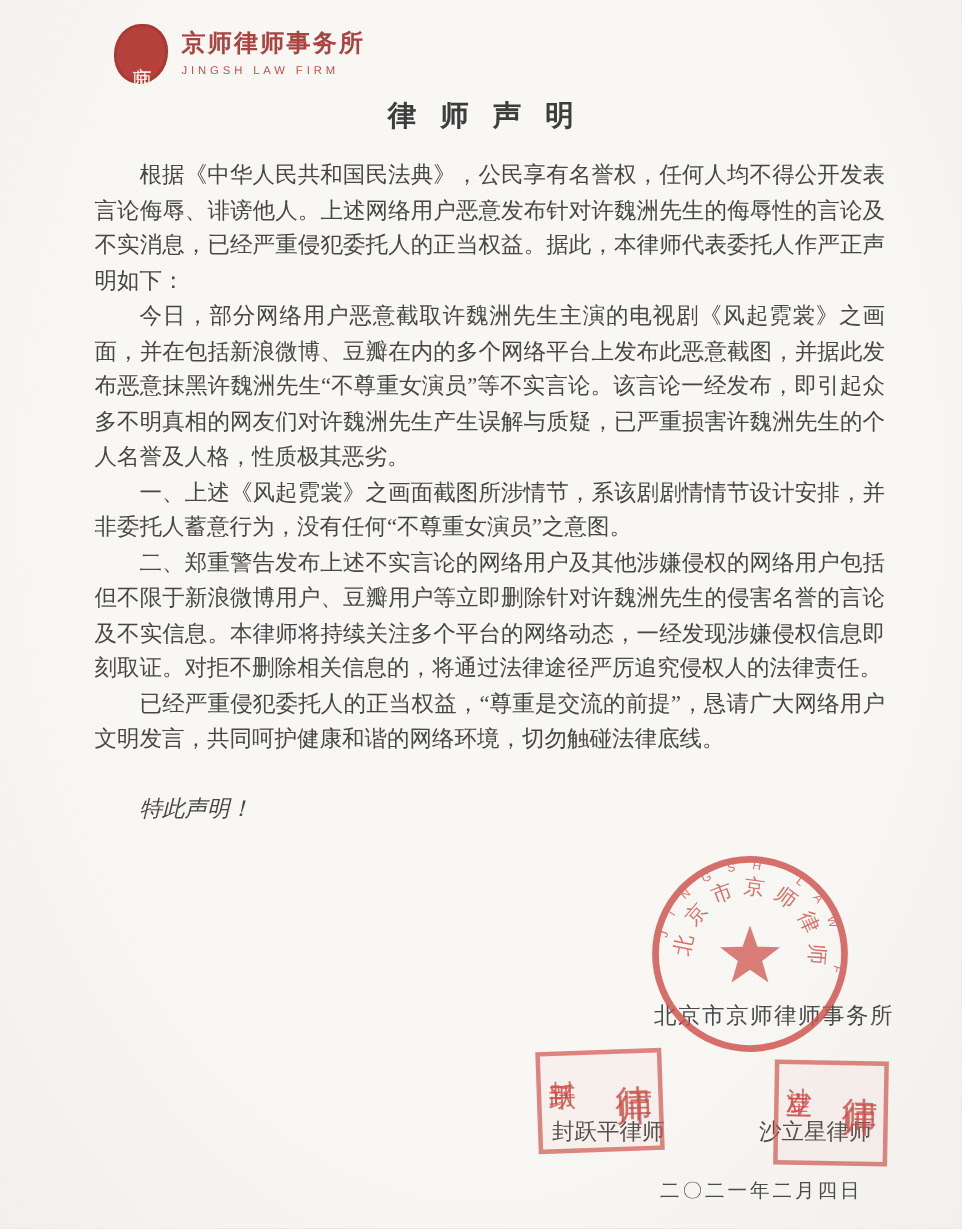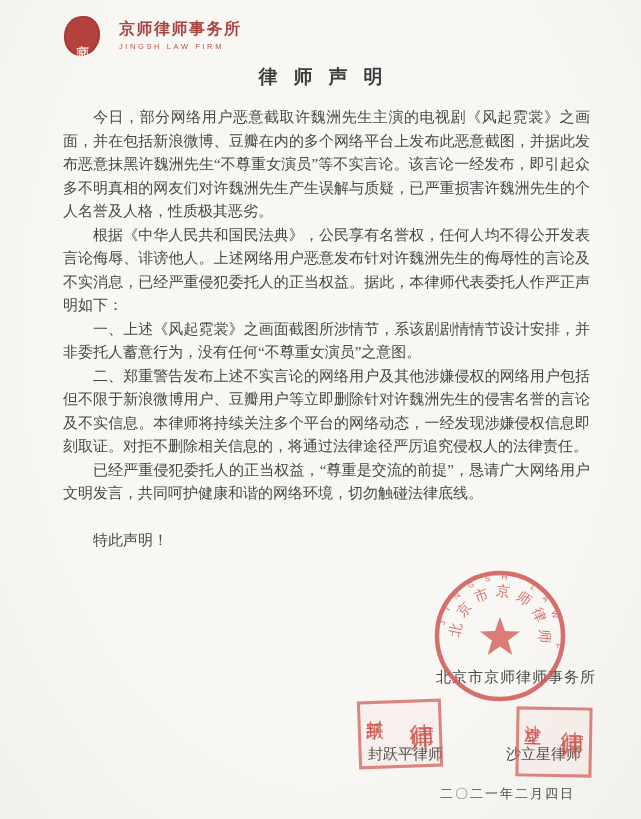--- a/index.html
+++ b/index.html
@@ -9,21 +9,21 @@
   }
   .page{
     position:relative;
     width:641px;height:819px;
     margin:0 auto;
     background:radial-gradient(ellipse at 50% 40%, #f8f7f4 60%, #f1f0ec 100%);
     overflow:hidden;
     color:#474747;
   }
   
-  .logo{position:absolute;left:64px;top:16px;display:flex;align-items:flex-start;gap:19px;}
+  .logo{position:absolute;left:76px;top:16px;display:flex;align-items:flex-start;gap:9px;}
   .logo-icon{
     width:36px;height:40px;
     background:#b5413c;
     border-radius:52% 46% 55% 48%;
     display:flex;align-items:center;justify-content:center;
     color:rgba(255,240,235,.92);
     font-size:13px;line-height:14px;
     writing-mode:vertical-rl;
     letter-spacing:1px;
     box-shadow:inset 0 0 0 2px rgba(150,40,35,.35);
@@ -38,21 +38,21 @@
     font-size:19px;font-weight:bold;color:#3d3d3d;
     letter-spacing:16px;text-indent:16px;
   }
   
   .body{
     position:absolute;left:63px;top:106px;width:527px;
     font-size:15px;line-height:23.5px;
     text-align:justify;
   }
   .body p{margin:0;text-indent:2em;}
-  .body p.closing{margin-top:23px;text-indent:2em;}
+  .body p.closing{margin-top:23px;text-indent:2em;font-style:italic;}
   
   .signoff-firm{position:absolute;left:436px;top:668px;font-size:15px;letter-spacing:1px;color:#4a4a4a;}
   .sig-left{position:absolute;left:368px;top:745px;font-size:15px;color:#4a4a4a;text-align:right;}
   .sig-right{position:absolute;left:506px;top:745px;font-size:15px;color:#4a4a4a;}
   .sig-date{position:absolute;left:440px;top:785px;font-size:13px;letter-spacing:2px;color:#4a4a4a;text-align:right;}
   
   .round-seal{position:absolute;left:430px;top:566px;opacity:.82;pointer-events:none;}
   
   .sq-seal{
     position:absolute;
@@ -81,22 +81,22 @@
     <span class="logo-icon">京师</span>
     <span class="logo-text">
       <span class="logo-cn">京师律师事务所</span>
       <span class="logo-en">JINGSH LAW FIRM</span>
     </span>
   </header>
 
   <h1 class="title">律师声明</h1>
 
   <main class="body">
+    <p>根据《中华人民共和国民法典》，公民享有名誉权，任何人均不得公开发表言论侮辱、诽谤他人。上述网络用户恶意发布针对许魏洲先生的侮辱性的言论及不实消息，已经严重侵犯委托人的正当权益。据此，本律师代表委托人作严正声明如下：</p>
     <p>今日，部分网络用户恶意截取许魏洲先生主演的电视剧《风起霓裳》之画面，并在包括新浪微博、豆瓣在内的多个网络平台上发布此恶意截图，并据此发布恶意抹黑许魏洲先生“不尊重女演员”等不实言论。该言论一经发布，即引起众多不明真相的网友们对许魏洲先生产生误解与质疑，已严重损害许魏洲先生的个人名誉及人格，性质极其恶劣。</p>
-    <p>根据《中华人民共和国民法典》，公民享有名誉权，任何人均不得公开发表言论侮辱、诽谤他人。上述网络用户恶意发布针对许魏洲先生的侮辱性的言论及不实消息，已经严重侵犯委托人的正当权益。据此，本律师代表委托人作严正声明如下：</p>
     <p>一、上述《风起霓裳》之画面截图所涉情节，系该剧剧情情节设计安排，并非委托人蓄意行为，没有任何“不尊重女演员”之意图。</p>
     <p>二、郑重警告发布上述不实言论的网络用户及其他涉嫌侵权的网络用户包括但不限于新浪微博用户、豆瓣用户等立即删除针对许魏洲先生的侵害名誉的言论及不实信息。本律师将持续关注多个平台的网络动态，一经发现涉嫌侵权信息即刻取证。对拒不删除相关信息的，将通过法律途径严厉追究侵权人的法律责任。</p>
     <p>已经严重侵犯委托人的正当权益，“尊重是交流的前提”，恳请广大网络用户文明发言，共同呵护健康和谐的网络环境，切勿触碰法律底线。</p>
     <p class="closing">特此声明！</p>
   </main>
 
   <div class="signoff-firm">北京市京师律师事务所</div>
   <div class="sig-left">封跃平律师</div>
   <div class="sig-right">沙立星律师</div>
   <div class="sig-date">二〇二一年二月四日</div>

